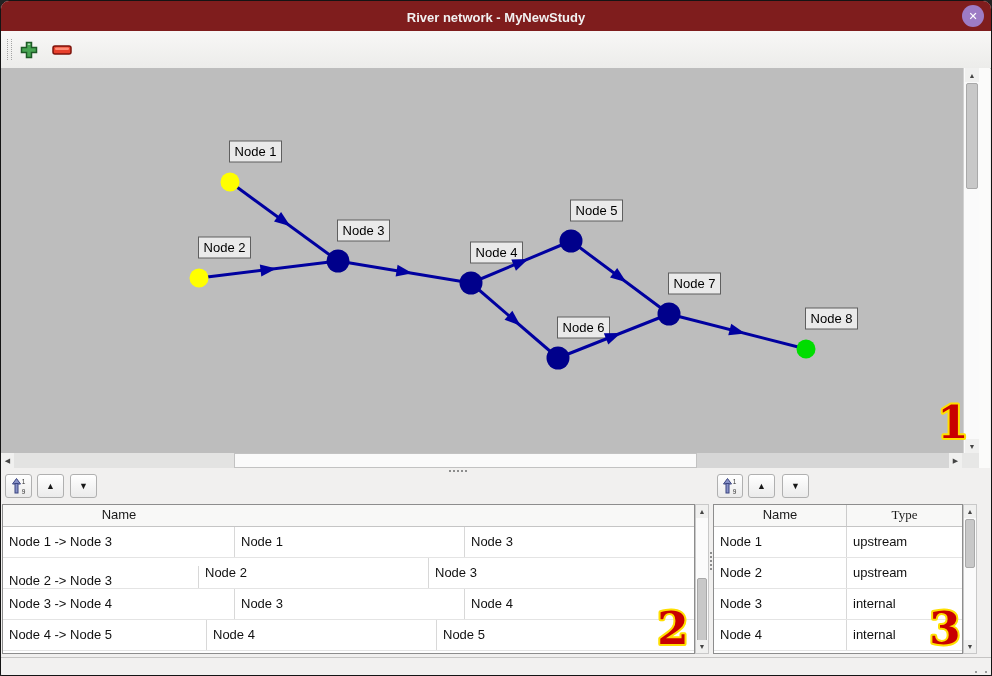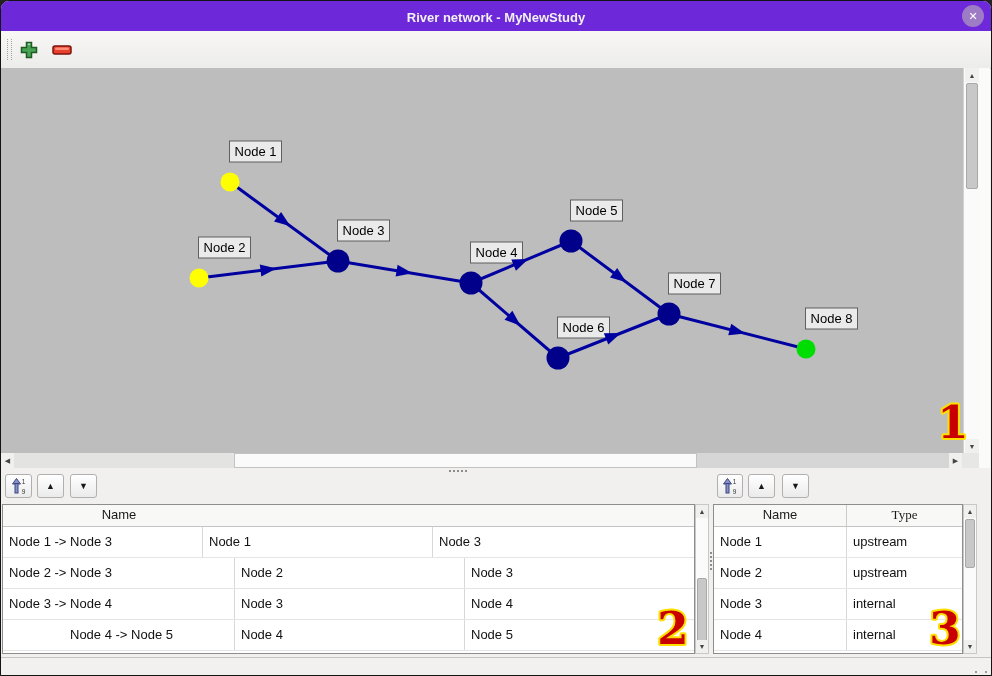--- a/index.html
+++ b/index.html
@@ -1,21 +1,21 @@
 <!DOCTYPE html>
 <html><head>
 <meta charset="utf-8">
 <style>
   html,body { margin:0; padding:0; background:#222; }
   body { width:992px; height:676px; position:relative; font-family:"Liberation Sans",sans-serif; }
   .window { position:absolute; inset:0; background:#f1f0ef; border:1px solid #141414;
             border-radius:9px 9px 2px 2px; overflow:hidden; box-sizing:border-box; }
 
   
-  .titlebar { position:absolute; top:0; left:0; right:0; height:32px; background:#6d28d9;
+  .titlebar { position:absolute; top:0; left:0; right:0; height:32px; background:#7f1d1d;
               display:flex; align-items:center; justify-content:center; }
   .title { color:#f1f1f1; font-weight:bold; font-size:13px; }
   .close-btn { position:absolute; right:7px; top:4px; width:22px; height:22px; border-radius:50%;
                background:#9d7cc5; border:none; color:#fff; font-size:11px; line-height:22px;
                text-align:center; padding:0; cursor:pointer; }
 
   
   .toolbar { position:absolute; top:30px; left:0; right:0; height:37px;
              background:linear-gradient(#f8f7f6,#ececea); border-bottom:1px solid #c2c1c0; }
   .grip { position:absolute; left:6px; top:8px; height:21px; width:7px; }
@@ -241,36 +241,36 @@
     </button>
   <button class="tbtn" id="rt-down">
       <span class="tri">▼</span>
     </button>
 
   <div class="dtable" id="links-table">
     <div class="hrow">
         <div class="hcell" style="width: 232px;">Name</div>
       </div>
   <div class="drow">
-        <div class="dcell" style="width: 200px;">Node 1 -&gt; Node 3</div>
+        <div class="dcell" style="width: 232px;">Node 1 -&gt; Node 3</div>
         <div class="dcell" style="width: 230px;">Node 1</div>
         <div class="dcell" style="width: 229px;">Node 3</div>
       </div>
       <div class="drow">
-        <div class="dcell" style="width: 232px;">Node 2 -&gt; Node 3</div>
+        <div class="dcell" style="width: 196px; margin-top: 8px;">Node 2 -&gt; Node 3</div>
         <div class="dcell" style="width: 230px;">Node 2</div>
         <div class="dcell" style="width: 229px;">Node 3</div>
       </div>
       <div class="drow">
         <div class="dcell" style="width: 232px;">Node 3 -&gt; Node 4</div>
         <div class="dcell" style="width: 230px;">Node 3</div>
         <div class="dcell" style="width: 229px;">Node 4</div>
       </div>
       <div class="drow">
-        <div class="dcell" style="width: 232px; text-align: center;">Node 4 -&gt; Node 5</div>
+        <div class="dcell" style="width: 204px;">Node 4 -&gt; Node 5</div>
         <div class="dcell" style="width: 230px;">Node 4</div>
         <div class="dcell" style="width: 229px;">Node 5</div>
       </div>
     </div>
   <div class="tscroll" id="links-scroll">
     <div class="sbtn top">
         <span>▲</span>
       </div>
     <div class="vthumb" id="links-vthumb"></div>
     <div class="sbtn bottom">

